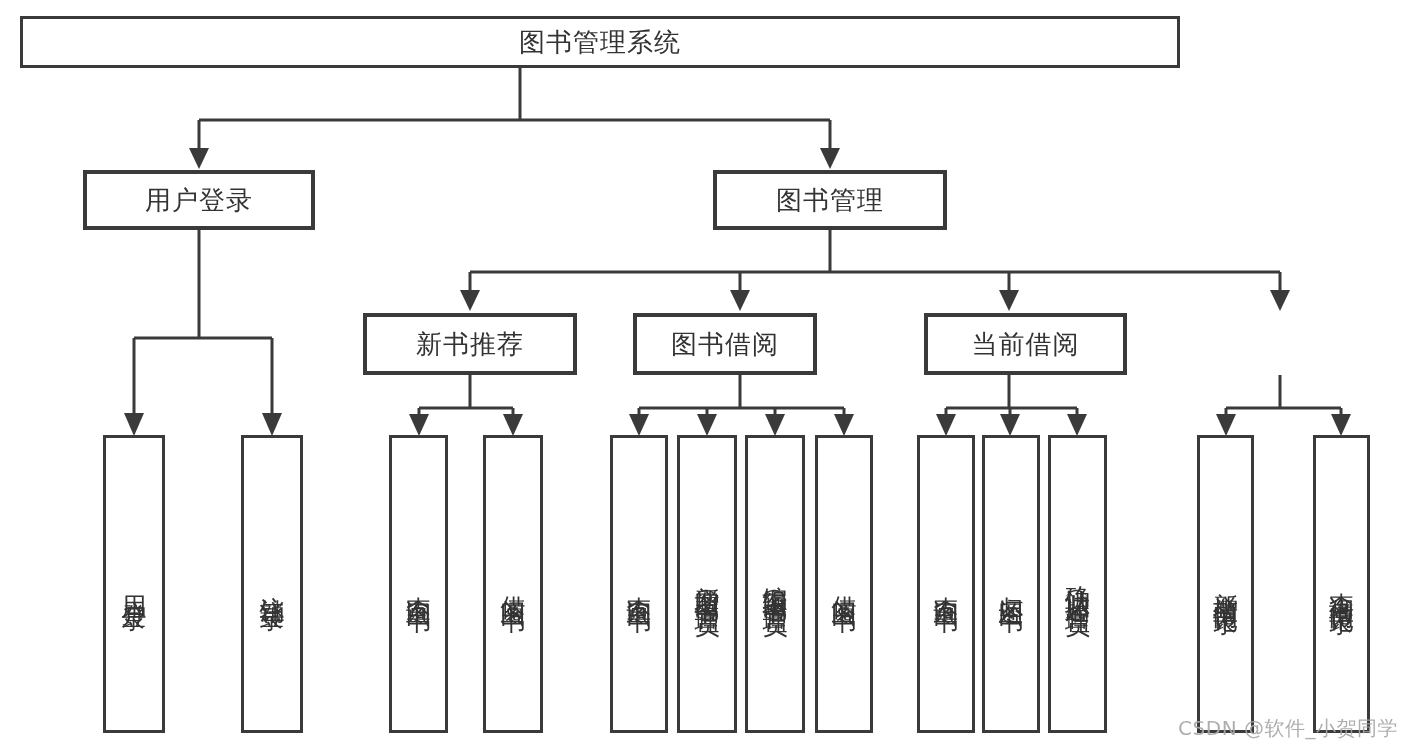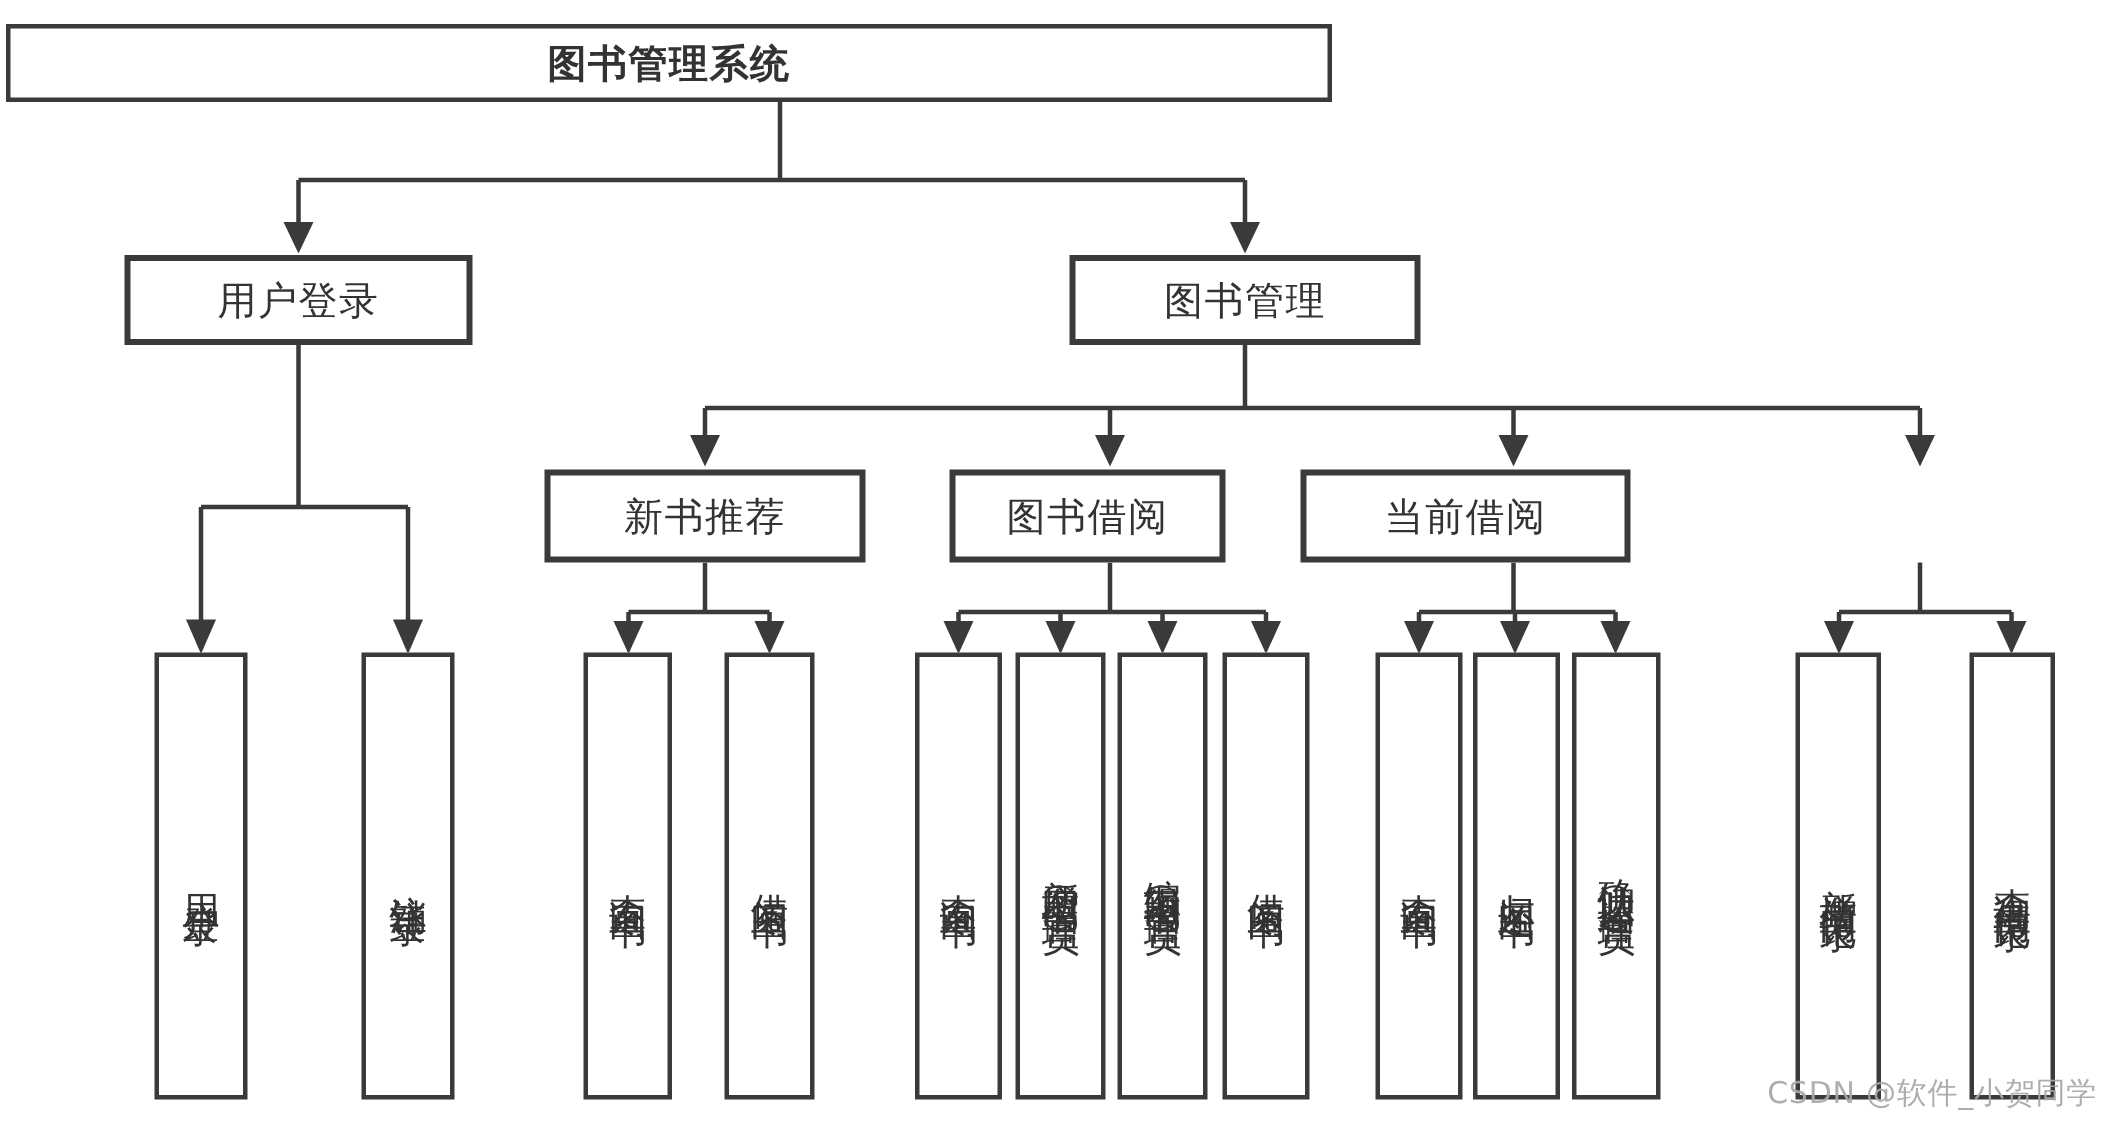--- a/index.html
+++ b/index.html
@@ -104,38 +104,38 @@
       <polygon points="1000,414 1020,414 1010,436"></polygon>
       <polygon points="1067,414 1087,414 1077,436"></polygon>
     </g>
     <g>
       <path d="M1280 375 V408 M1226 408 H1341 M1226 408 V416 M1341 408 V416"></path>
       <polygon points="1216,414 1236,414 1226,436"></polygon>
       <polygon points="1331,414 1351,414 1341,436"></polygon>
     </g>
   </svg>
 
-  <div class="node node-h" style="left:4px; top:16px; width:884px; height:52px;font-weight:bold;">
+  <div class="node node-h" style="left:20px; top:16px; width:1160px; height:52px;">
     <span>图书管理系统</span>
   </div>
 
   <div class="node node-h thick" style="left:83px; top:170px; width:232px; height:60px;">
     <span>用户登录</span>
   </div>
   <div class="node node-h thick" style="left:363px; top:313px; width:214px; height:62px;">
     <span>新书推荐</span>
   </div>
 
   <div class="node node-h thick" style="left:713px; top:170px; width:234px; height:60px;">
     <span>图书管理</span>
   </div>
   <div class="node node-h thick" style="left:633px; top:313px; width:184px; height:62px;">
     <span>图书借阅</span>
   </div>
-  <div class="node node-h thick" style="left:867px; top:313px; width:220px; height:62px;">
+  <div class="node node-h thick" style="left:924px; top:313px; width:203px; height:62px;">
     <span>当前借阅</span>
   </div>
 
   <div class="node node-v" style="left:103px; top:435px; width:62px; height:298px;">
     <span>用户登录</span>
   </div>
   <div class="node node-v" style="left:241px; top:435px; width:62px; height:298px;">
     <span>注销登录</span>
   </div>
 

